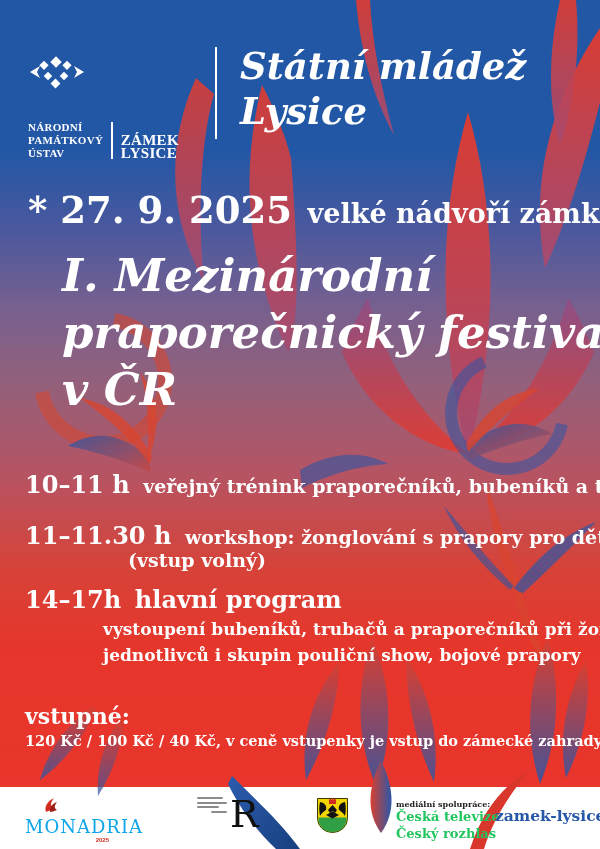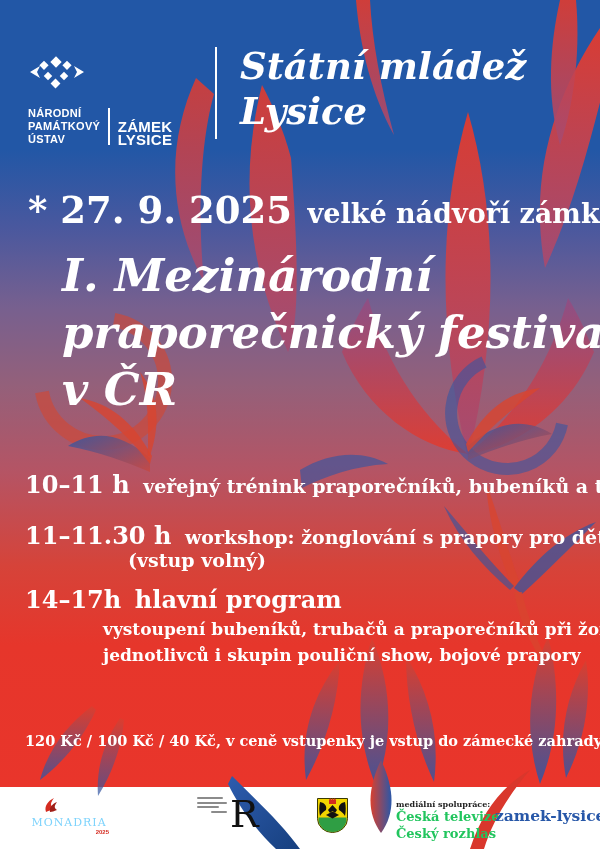--- a/index.html
+++ b/index.html
@@ -18,22 +18,22 @@
   }
   .footer-strip{
     position:absolute;left:0;bottom:0;width:600px;height:62px;
     background:#ffffff;z-index:1;
   }
   svg.orn{position:absolute;left:0;top:0;z-index:2;pointer-events:none;}
   .content{position:absolute;left:0;top:0;width:600px;height:849px;z-index:3;color:#fff;}
 
   
   .npu{position:absolute;left:28px;top:56px;}
-  .npu-text{display:flex;align-items:stretch;margin-top:7px;
-    font-family:Liberation Sans, sans-serif;font-weight:bold;}
+  .npu-text{display:flex;align-items:stretch;margin-top:21px;
+    font-family:Liberation Serif, serif;font-weight:bold;}
   .npu-col1{font-size:11px;line-height:13px;letter-spacing:0.3px;}
   .npu-div{width:1.5px;background:#fff;margin:1px 8px;}
   .npu-col2{font-size:15px;line-height:13px;letter-spacing:0.3px;align-self:flex-end;}
   .vline{position:absolute;left:215px;top:47px;width:2px;height:92px;background:#fff;}
   .site-title{position:absolute;left:240px;top:44px;
     font-style:italic;font-weight:bold;font-size:37px;line-height:45px;}
 
   
   .date-line{position:absolute;left:28px;top:188px;white-space:nowrap;font-weight:bold;}
   .date-big{font-size:37px;}
@@ -49,21 +49,21 @@
   .s3-details{position:absolute;left:103px;top:616px;font-weight:bold;
     font-size:17px;line-height:26px;white-space:nowrap;}
 
   
   .adm-label{position:absolute;left:25px;top:703px;font-weight:bold;font-size:22px;}
   .adm-prices{position:absolute;left:25px;top:732px;font-weight:bold;font-size:14.5px;white-space:nowrap;}
 
   
   .flogo{position:absolute;z-index:4;color:#1a1a1a;}
   .monadria{left:25px;top:797px;width:88px;text-align:center;}
-  .m-name{font-size:11px;letter-spacing:1px;color:#7dd3fc;}
+  .m-name{font-size:18px;letter-spacing:1px;color:#0ea5e9;}
   .m-year{font-size:6px;color:#d42b20;text-align:right;margin-right:4px;font-family:"Liberation Sans",sans-serif;font-weight:bold;}
   .lexus{left:114px;top:792px;width:80px;text-align:center;font-family:"Liberation Sans",sans-serif;}
   .lx-name{font-size:14px;font-weight:bold;letter-spacing:2.5px;color:#3a3a3a;}
   .lx-city{font-size:9px;letter-spacing:5px;color:#777;margin-top:3px;}
   .rlogo{left:197px;top:794px;display:flex;align-items:flex-start;}
   .r-lines{display:flex;flex-direction:column;gap:2.5px;margin-top:3px;margin-right:3px;}
   .r-lines i{display:block;height:2px;background:#8b8b8b;border-radius:1px;}
   .r-letter{font-size:38px;line-height:40px;color:#111;}
   .coa{left:316px;top:797px;}
   .media{left:396px;top:799px;white-space:nowrap;}
@@ -203,20 +203,21 @@
 
     <div class="sched-item" style="top:585px">
       <span class="t-big">14–17h</span>
       <span class="t-big" style="margin-left:8px">hlavní program</span>
     </div>
     <div class="s3-details">
       <div>vystoupení bubeníků, trubačů a praporečníků při žonglování</div>
       <div>jednotlivců i skupin pouliční show, bojové prapory</div>
     </div>
 
+    <div class="adm-label">vstupné:</div>
     <div class="adm-prices">120 Kč / 100 Kč / 40 Kč, v ceně vstupenky je vstup do zámecké zahrady</div>
   </div>
 
   <div class="flogo monadria">
     <svg width="20" height="16" viewBox="0 0 20 16" style="margin-left:-34px;margin-bottom:-2px;">
       <path d="M4,14 C2,8 6,3 12,0 C8,5 8,8 12,10 C9,12 6,13 4,14 Z" fill="#d42b20"></path>
       <path d="M8,14 C7,10 10,6 15,4 C12,8 12,10 15,12 C12,13 10,14 8,14 Z" fill="#a01f18"></path>
     </svg>
     <div class="m-name">MONADRIA</div>
     <div class="m-year">2025</div>

